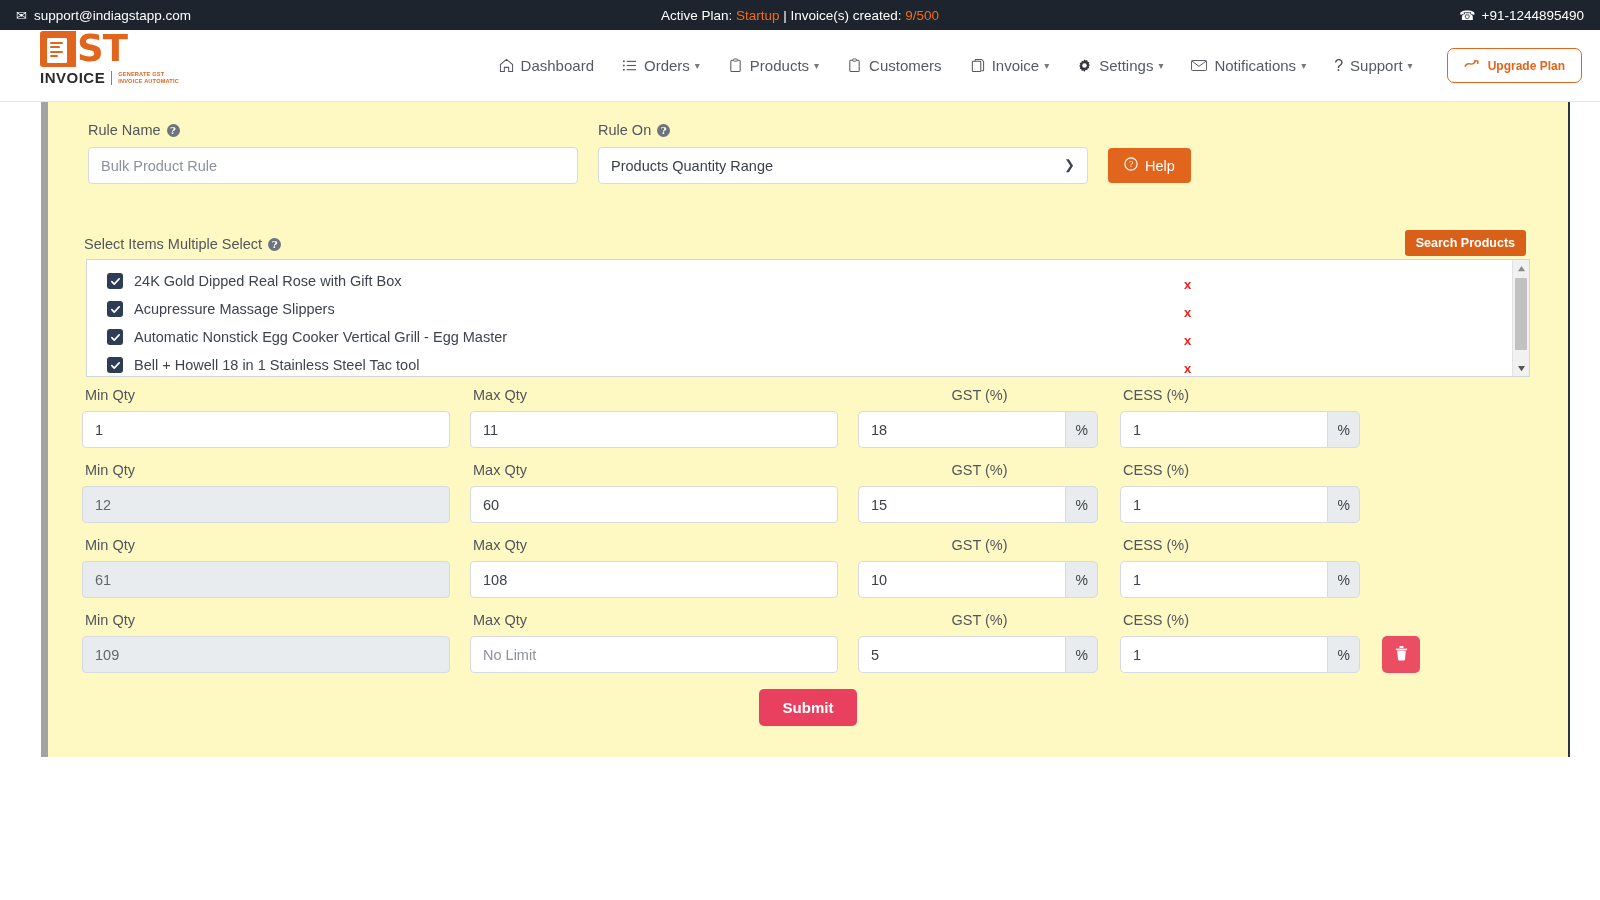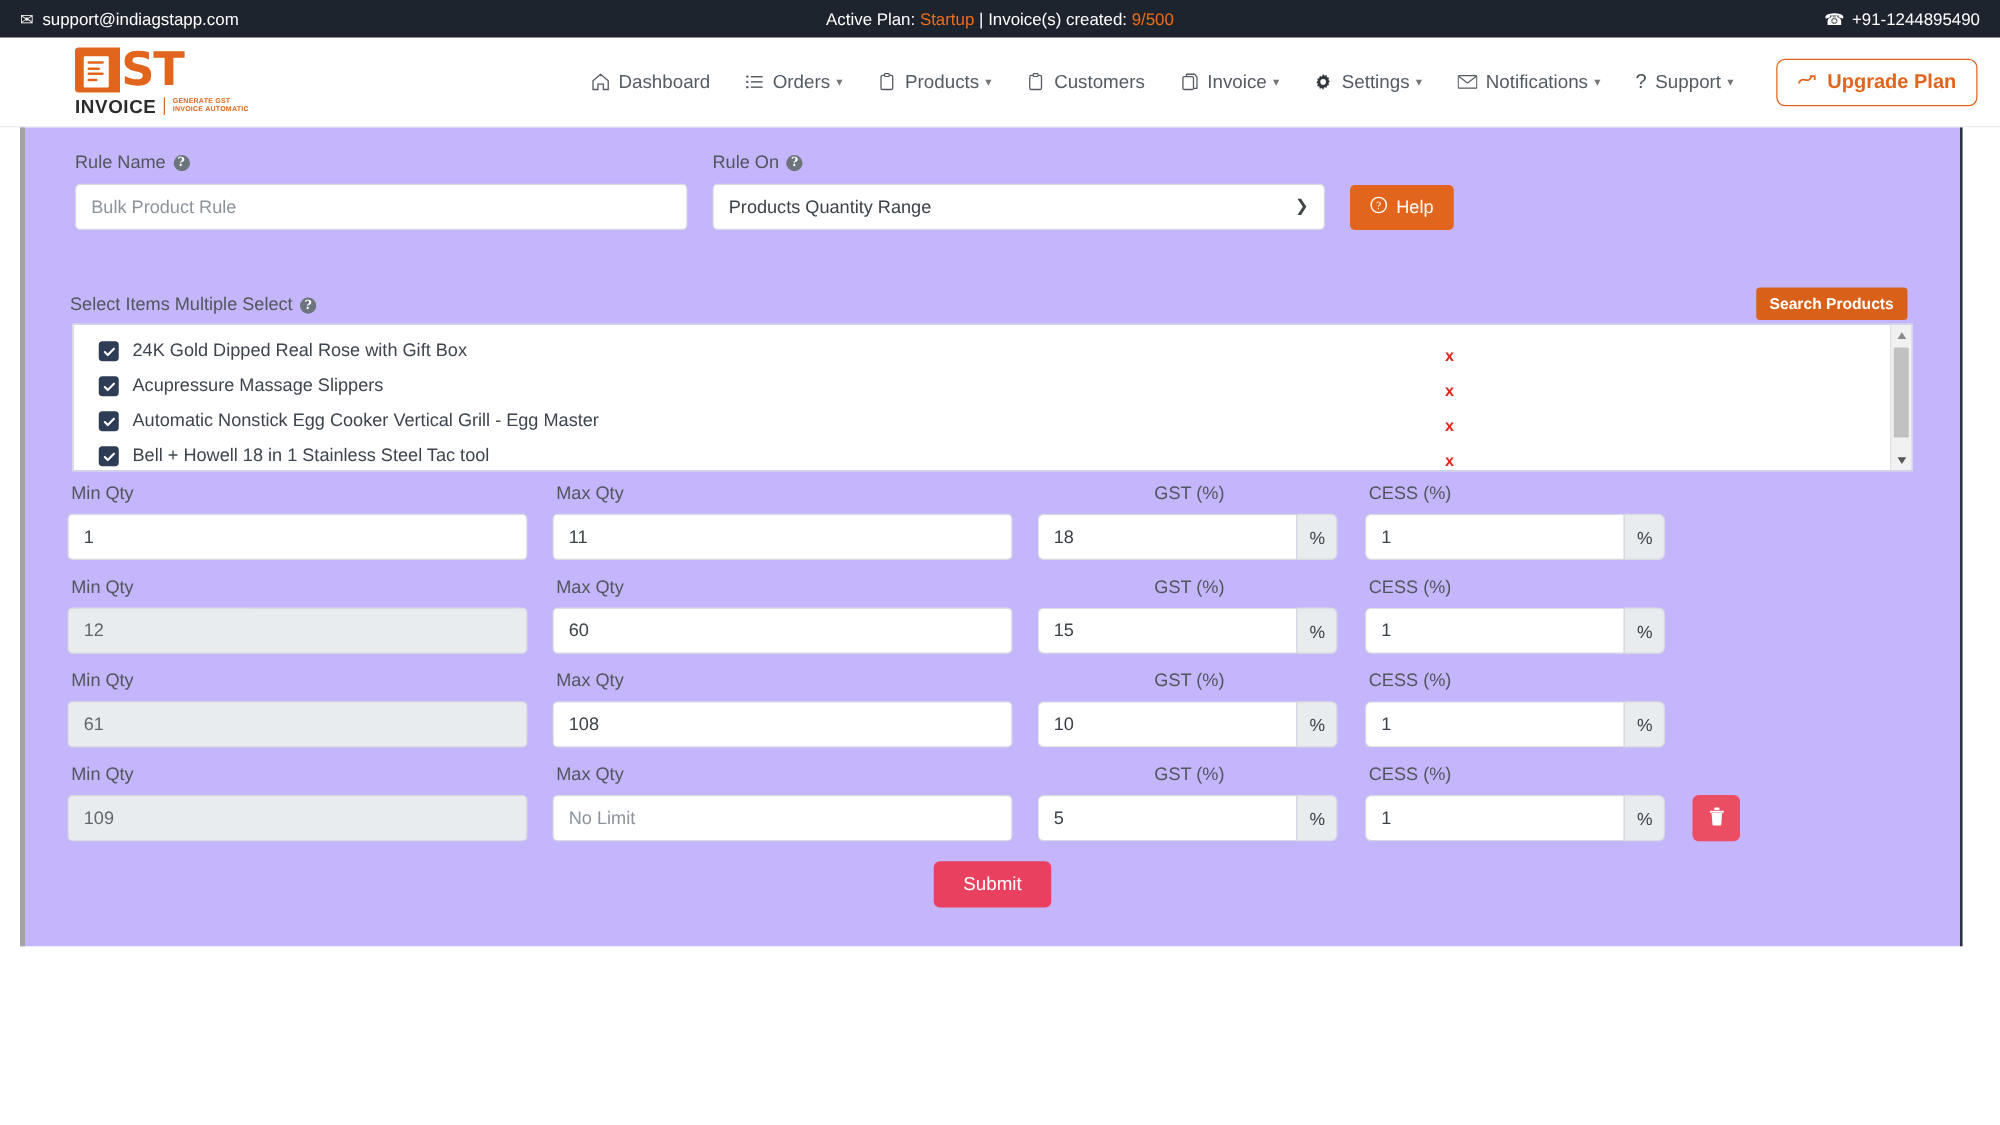--- a/index.html
+++ b/index.html
@@ -36,22 +36,21 @@
     white-space: nowrap;
   }
   .accent-orange { color: #ef6c1a; }
   .tb-icon { font-size: 13px; line-height: 1; display: inline-block; }
 
   
   .navbar {
     height: 72px;
     background: #ffffff;
     display: flex;
-    align-items: center;
-    padding: 0 18px 0 60px;
+    padding: 0 18px 0 40px;
     border-bottom: 1px solid #e6e6e6;
   }
   .logo { display: flex; flex-direction: column; justify-content: center; height: 56px; width: 142px; }
   .logo-top { display: flex; align-items: center; height: 38px; }
   .logo-g {
     position: relative;
     width: 36px; height: 36px;
     background: #e1651c;
     border-radius: 3px 0 0 3px;
     display: inline-block;
@@ -114,39 +113,39 @@
   }
   .nav-item .caret { font-size: 10px; color: #777; margin-left: -2px; }
   .nav-icon { display: inline-flex; align-items: center; color: #4a4f55; }
   .upgrade-btn {
     display: flex; align-items: center; gap: 8px;
     border: 1.5px solid #e1651c;
     color: #e1651c;
     background: #fff;
     border-radius: 7px;
     padding: 9px 16px;
-    font-size: 16px;
+    font-size: 12px;
     font-weight: 600;
     cursor: pointer;
     margin-left: 6px;
   }
 
   
   .page {
     position: relative;
     height: 760px;
     background: #fff;
   }
   .content-frame {
     position: absolute;
-    left: 16px; right: 30px; top: 0;
+    left: 41px; right: 30px; top: 0;
     height: 655px;
-    border-left: 4px solid #a3a3a3;
+    border-left: 7px solid #a3a3a3;
     border-right: 2px solid #2c3440;
-    background: #c4b5fd;
+    background: #fef9c3;
   }
   .content-inner {
     padding: 20px 20px 0 20px;
     position: relative;
     height: 100%;
   }
 
   .form-label {
     font-size: 14.5px;
     color: #51565d;
@@ -331,20 +330,21 @@
   .submit-wrap { display: flex; justify-content: center; margin-top: 16px; }
   .submit-btn {
     background: #e8405e;
     color: #fff;
     border: none;
     border-radius: 5px;
     padding: 10px 24px;
     font-size: 15px;
     cursor: pointer;
     font-family: "Liberation Sans", sans-serif;
+    font-weight: bold;
   }
 </style>
 </head>
 <body>
 
 <div class="topbar">
   <div class="topbar-left">
     <span class="tb-icon">✉</span>
     <span>support@indiagstapp.com</span>
   </div>

